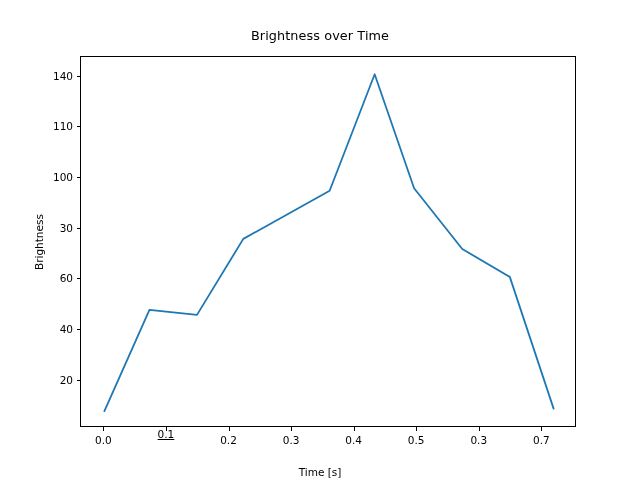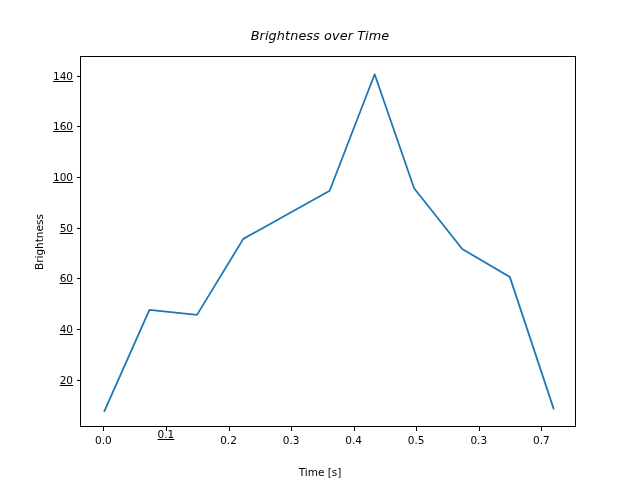--- a/index.html
+++ b/index.html
@@ -21,21 +21,20 @@
   }
   #chart-title {
     position: absolute;
     left: 0;
     top: 28px;
     width: 640px;
     text-align: center;
     font-size: 12.8px;
     color: #000000;
     letter-spacing: 0.1px;
-    font-style: italic;
   }
   
   #axes {
     position: absolute;
     left: 80px;
     top: 56px;
     width: 496px;
     height: 371px;
     border: 1.1px solid #000000;
     box-sizing: border-box;
@@ -51,21 +50,20 @@
   }
   .tick-label {
     position: absolute;
     font-size: 10.5px;
     color: #000000;
     white-space: nowrap;
   }
   .ytick-label {
     text-align: right;
     transform: translateY(-50%);
-    text-decoration: underline;
   }
   .xtick-label {
     text-align: center;
     transform: translateX(-50%);
   }
   .tick-mark {
     position: absolute;
     background: #000000;
   }
   .ytick-mark {
@@ -104,23 +102,23 @@
   <div id="chart-title">Brightness over Time</div>
 
   <div id="ylabel" style="left: 33px; top: 269.5px;">Brightness</div>
 
   <div id="xlabel">Time [s]</div>
 
   <div id="ytick-labels">
       <div class="tick-label ytick-label" style="right: 567px; top: 379.754px;">20</div>
       <div class="tick-label ytick-label" style="right: 567px; top: 329.088px;">40</div>
       <div class="tick-label ytick-label" style="right: 567px; top: 278.423px;">60</div>
-      <div class="tick-label ytick-label" style="right: 567px; top: 227.757px;">50</div>
+      <div class="tick-label ytick-label" style="right: 567px; top: 227.757px;">30</div>
       <div class="tick-label ytick-label" style="right: 567px; top: 177.091px;">100</div>
-      <div class="tick-label ytick-label" style="right: 567px; top: 126.425px;">160</div>
+      <div class="tick-label ytick-label" style="right: 567px; top: 126.425px;">110</div>
       <div class="tick-label ytick-label" style="right: 567px; top: 75.7596px;">140</div>
     </div>
   <div id="xtick-labels">
       <div class="tick-label xtick-label" style="left: 103.399px; top: 434px;">0.0</div>
       <div class="tick-label xtick-label" style="left: 165.962px; top: 428px; text-decoration: underline;">0.1</div>
       <div class="tick-label xtick-label" style="left: 228.525px; top: 434px;">0.2</div>
       <div class="tick-label xtick-label" style="left: 291.088px; top: 434px;">0.3</div>
       <div class="tick-label xtick-label" style="left: 353.651px; top: 434px;">0.4</div>
       <div class="tick-label xtick-label" style="left: 416.214px; top: 434px;">0.5</div>
       <div class="tick-label xtick-label" style="left: 478.777px; top: 434px;">0.3</div>

